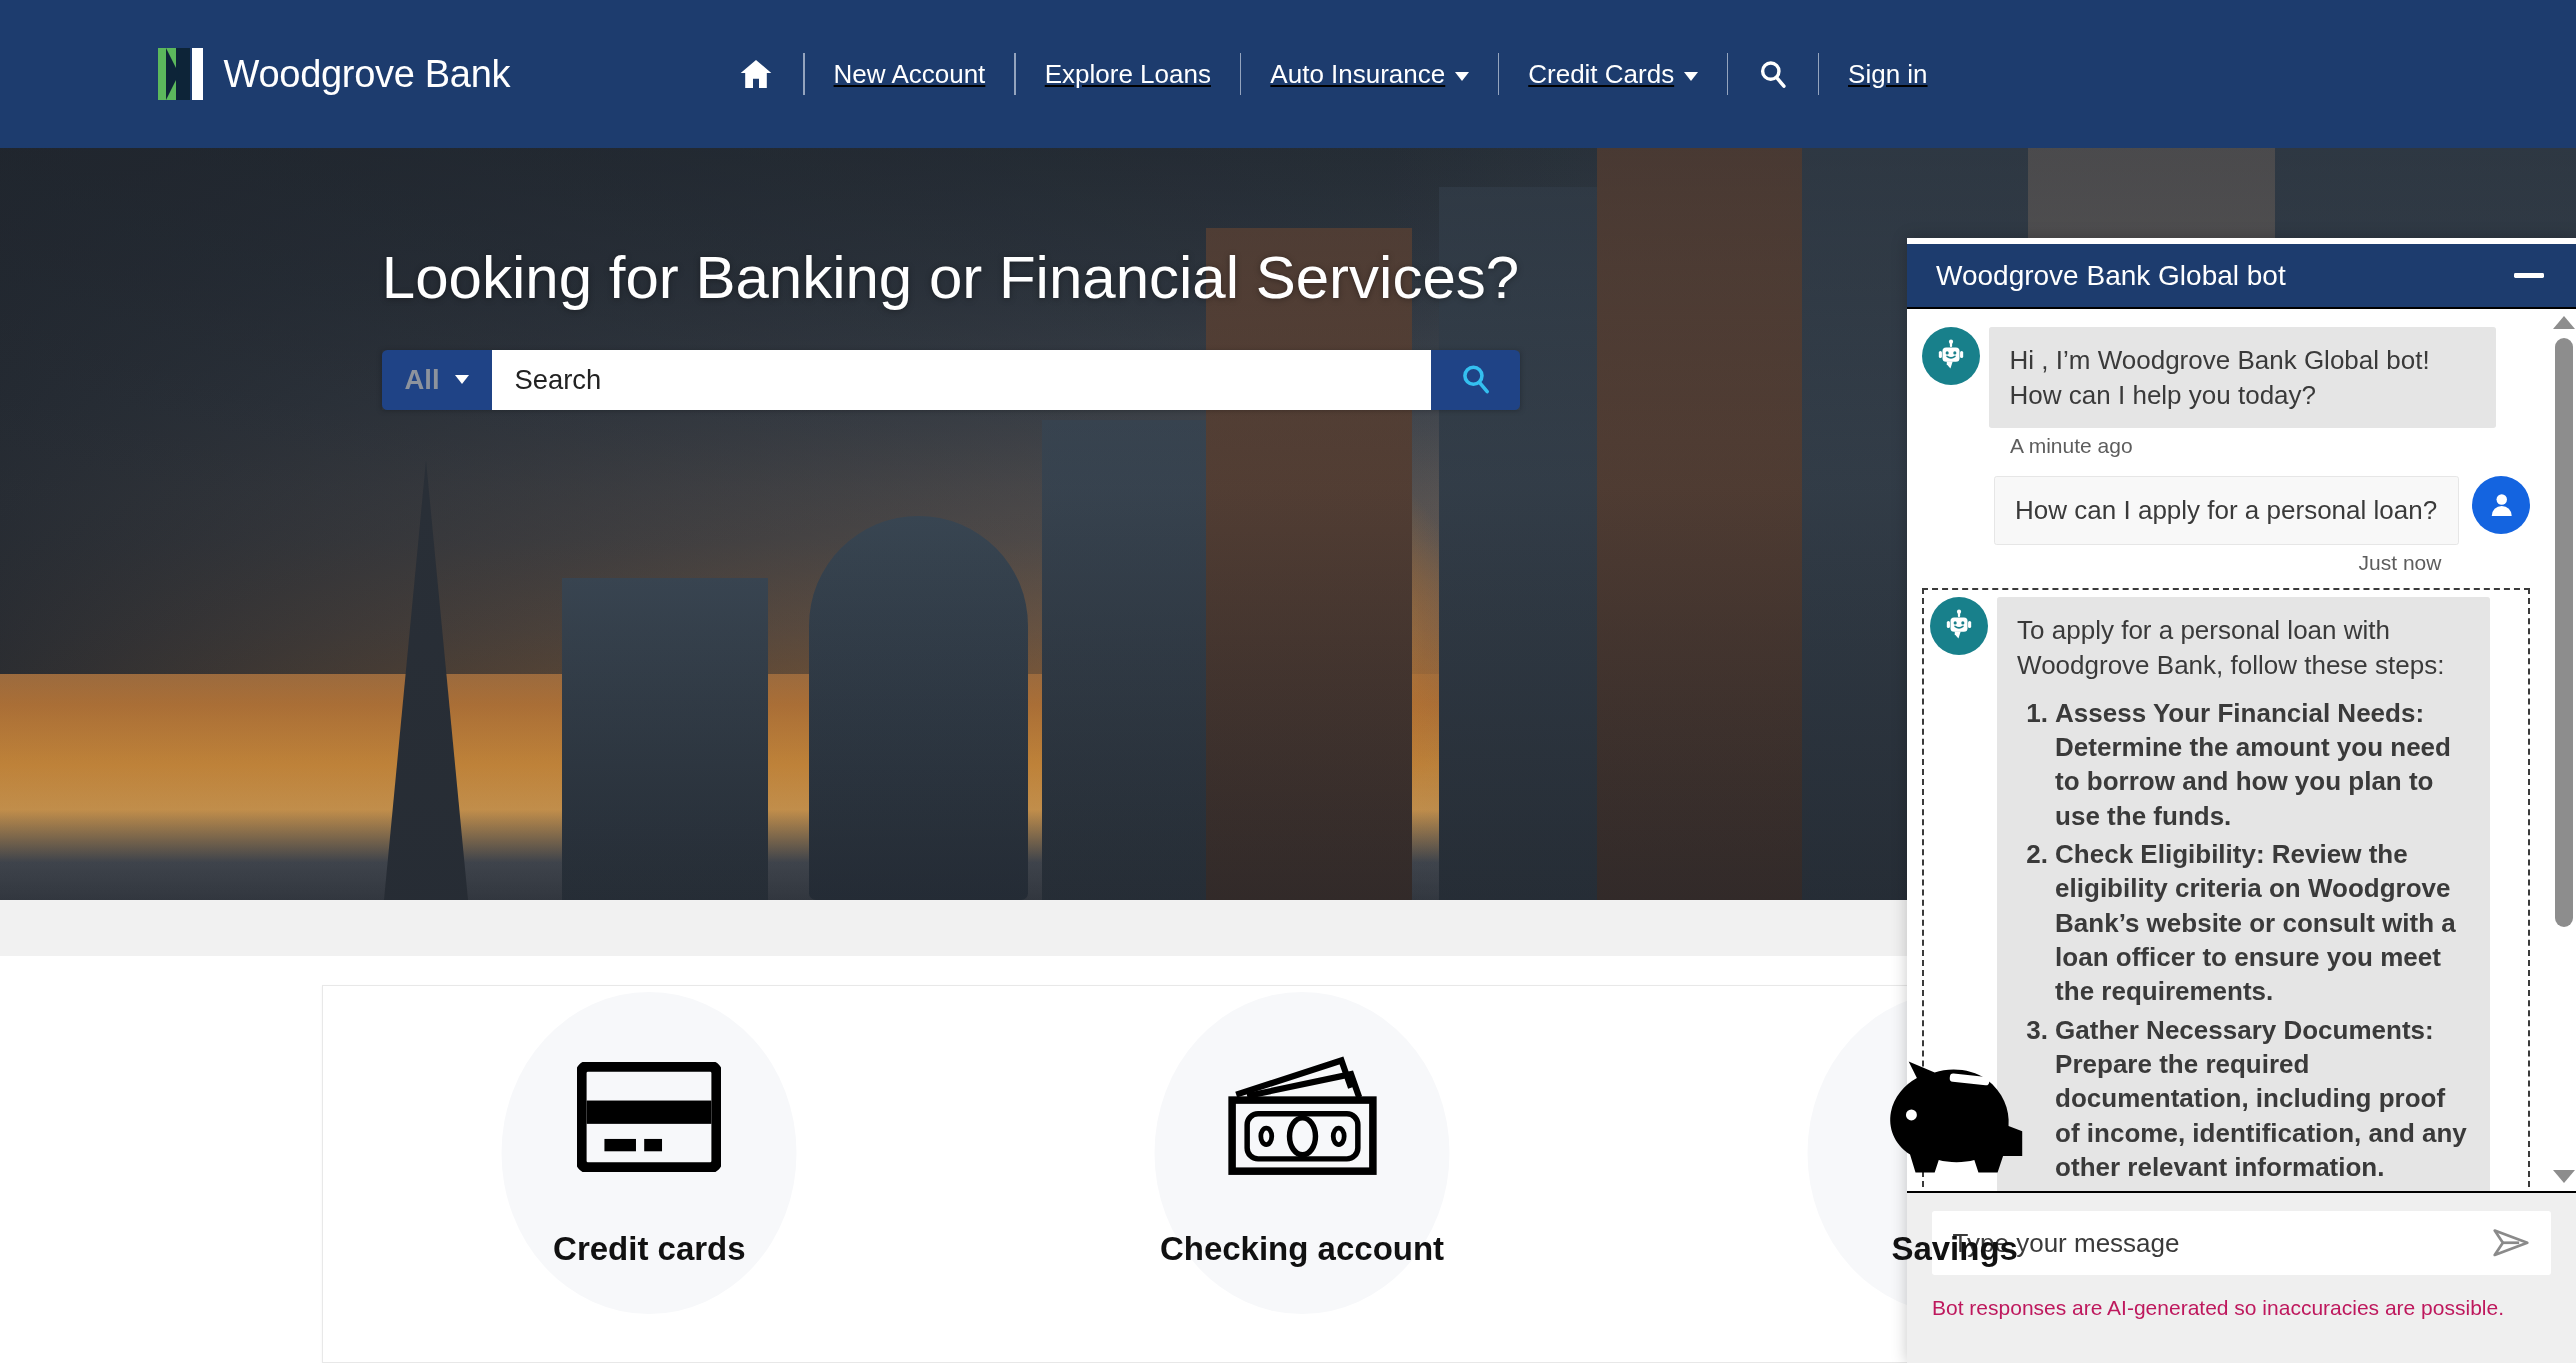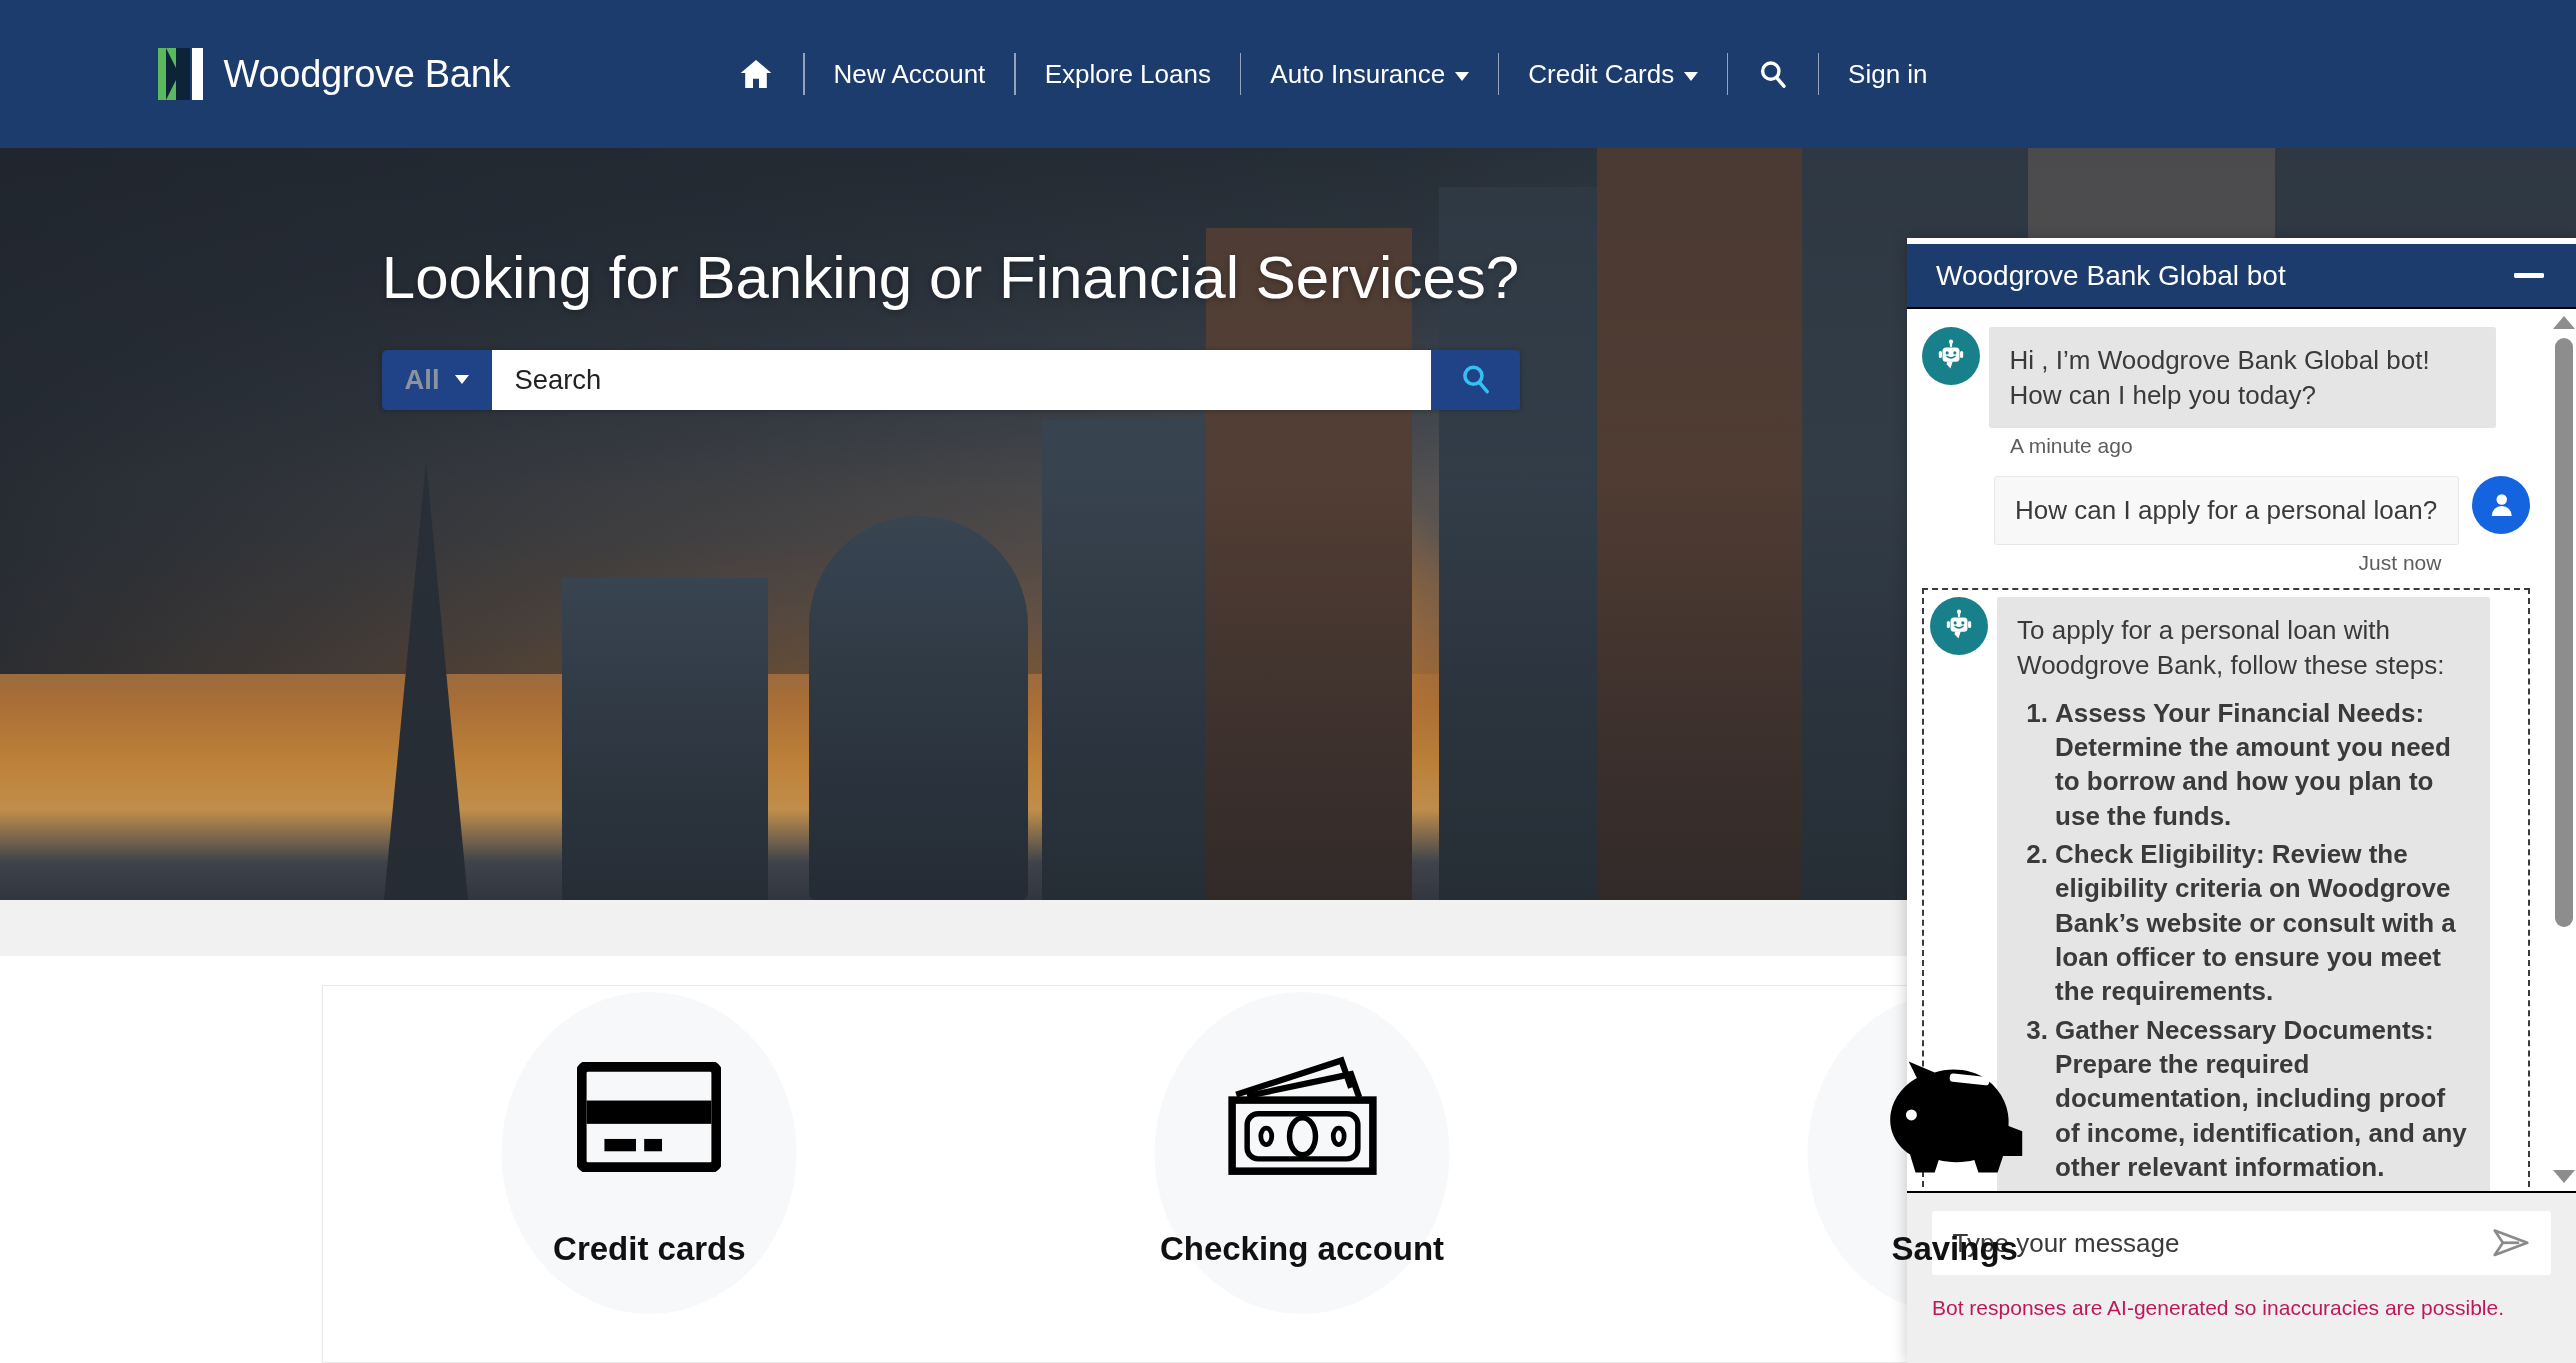--- a/index.html
+++ b/index.html
@@ -39,21 +39,21 @@
   .logo-mark .bar-white {
     position: absolute; left: 34px; top: 0; width: 11px; height: 52px;
     background: #ffffff;
   }
   .brand-name {
     color: #ffffff; font-size: 38px; font-weight: 400; letter-spacing: -0.3px;
     white-space: nowrap;
   }
 
   .nav {
-    display: flex; margin-left: 199px;
+    display: flex; margin-left: 199px; text-decoration: underline;
   }
   .nav-item {
     color: #ffffff; font-size: 26px; font-weight: 400;
     padding: 0 29px; white-space: nowrap; line-height: 1;
     display: flex; align-items: center; gap: 9.6px;
   }
   .nav-sep { width: 1.4px; height: 42px; background: #a9b6cc; opacity: .85; }
   .home-icon { width: 36px; height: 36px; display: block; }
   .search-icon-nav { width: 31.5px; height: 31.5px; display: block; }
   .caret-down {

